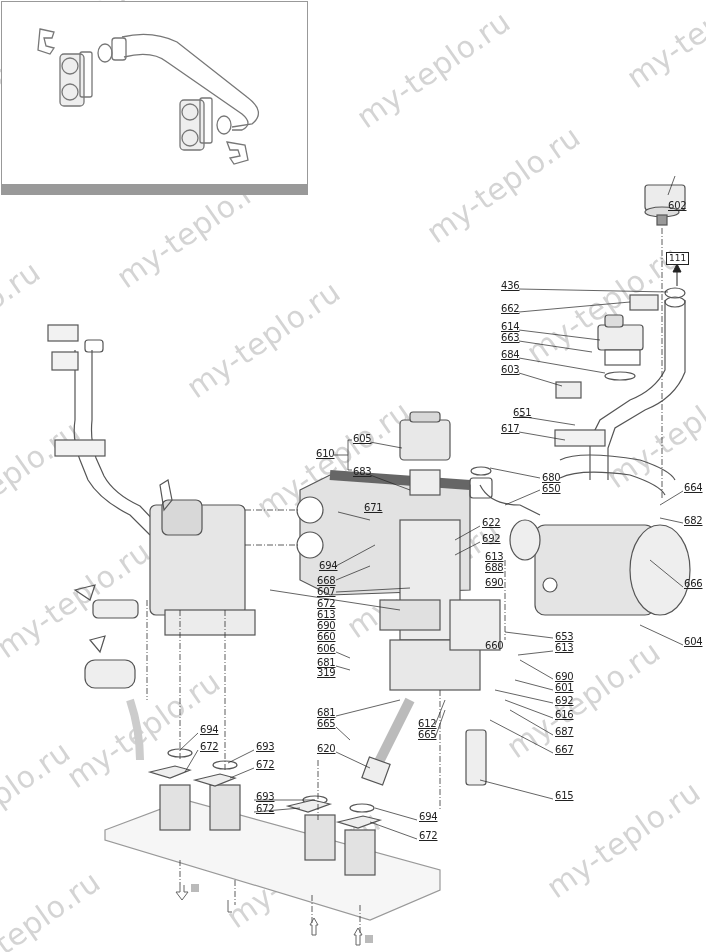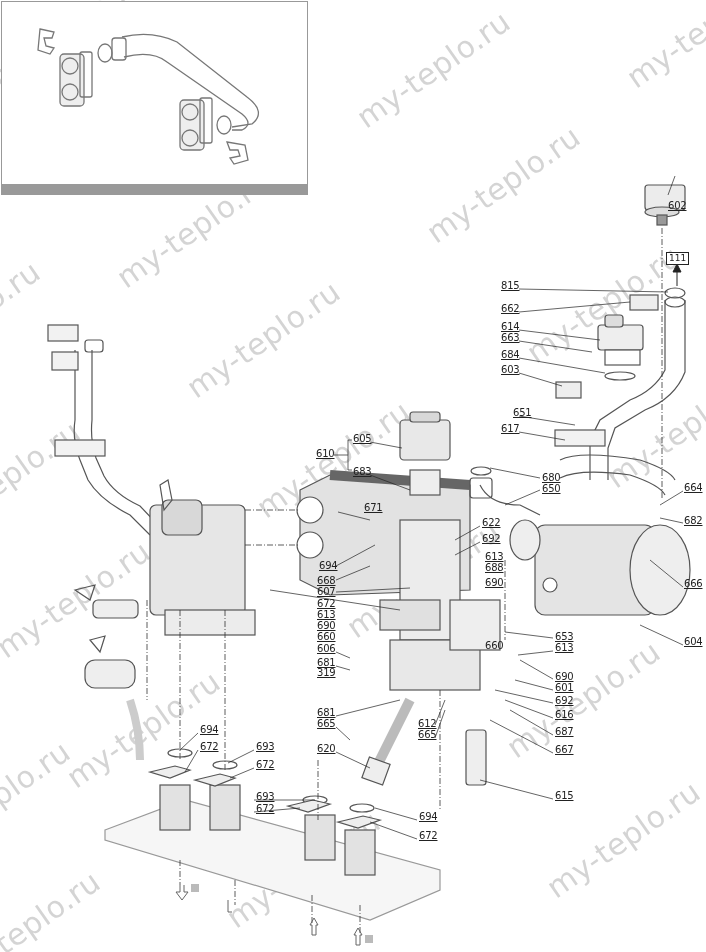--- a/index.html
+++ b/index.html
@@ -239,21 +239,21 @@
 
     <g stroke="#222" stroke-width="1" fill="#222">
       <line x1="677" y1="286" x2="677" y2="270"></line>
       <path d="M673 272 L677 264 L681 272 Z"></path>
     </g>
   </svg>
 
   <div class="refbox" style="left:666px;top:252px;">111</div>
 
   <div class="label" style="left:668px;top:167px;margin-top:33px;">602</div>
-  <div class="label" style="left:501px;top:280px;">815</div>
+  <div class="label" style="left:501px;top:280px;">436</div>
   <div class="label" style="left:501px;top:303px;">662</div>
   <div class="label" style="left:501px;top:321px;">614</div>
   <div class="label" style="left:501px;top:332px;">663</div>
   <div class="label" style="left:501px;top:349px;">684</div>
   <div class="label" style="left:501px;top:364px;">603</div>
   <div class="label" style="left:501px;top:407px;margin-left:12px;">651</div>
   <div class="label" style="left:501px;top:423px;">617</div>
   <div class="label" style="left:353px;top:433px;">605</div>
   <div class="label" style="left:316px;top:448px;">610</div>
   <div class="label" style="left:353px;top:466px;">683</div>

